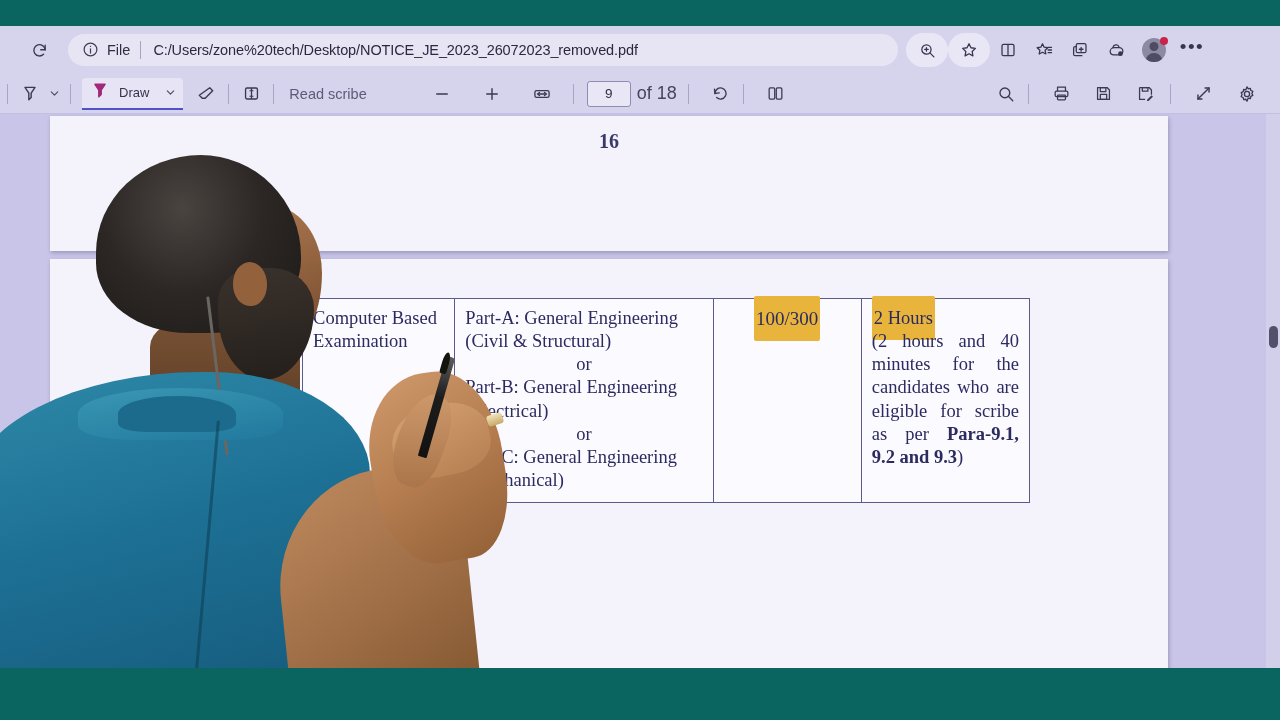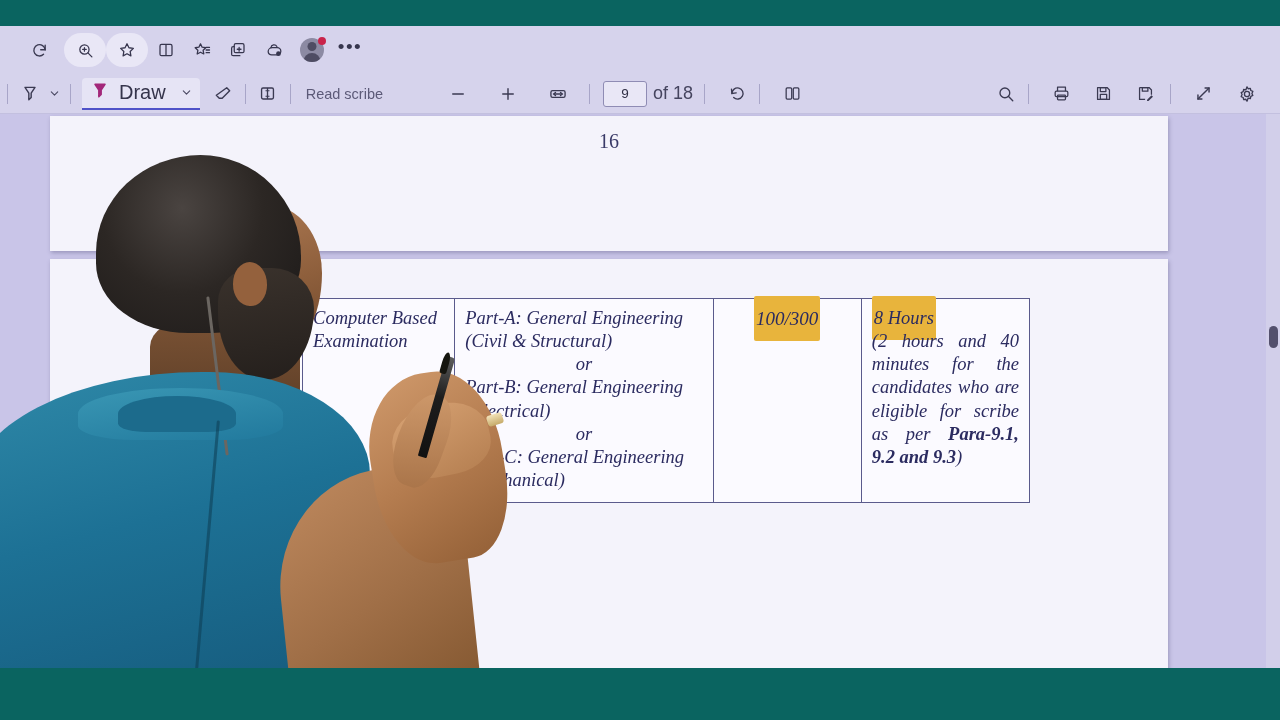--- a/index.html
+++ b/index.html
@@ -181,21 +181,21 @@
   .tb-draw {
     height: 32px;
     display: flex; align-items: center;
     background: #e6e4f5;
     border-radius: 4px 4px 0 0;
     border-bottom: 2.5px solid #4f52c8;
     padding: 0 4px 0 8px;
     margin-left: 4px;
   }
   .tb-draw .label {
-    font-size: 20px;
+    font-size: 13px;
     color: #35344b;
     margin: 0 12px 0 9px;
   }
   .tb-text {
     font-size: 14.5px;
     color: #5c5a78;
     padding: 0 8px;
   }
   .pagebox {
     width: 44px; height: 26px;
@@ -223,20 +223,21 @@
     background: #c9c5e8;
     overflow: hidden;
     z-index: 10;
   }
   .page {
     position: absolute;
     left: 50px;
     width: 1118px;
     background: #f4f3fb;
     box-shadow: 1px 2px 4px rgba(70,65,110,0.35);
+    font-weight: bold;
   }
   .page-a { top: 2px; height: 135px; }
   .page-b { top: 145px; height: 540px; }
 
   .page-num {
     position: absolute;
     left: 0; right: 0;
     top: 14px;
     text-align: center;
     font-family: "Liberation Serif", serif;
@@ -255,21 +256,20 @@
     background: #fbfaff;
     font-family: "Liberation Serif", serif;
     color: #2b2b60;
   }
   .doc-table td {
     border: 1.6px solid #5a5a8c;
     vertical-align: top;
     padding: 8px 10px 10px 10px;
     font-size: 18.5px;
     line-height: 1.25;
-    font-style: italic;
   }
   .col-paper  { width: 52px; text-align: center; padding-left:4px; padding-right:4px;}
   .col-mode   { width: 152px; }
   .col-subj   { width: 258px; }
   .col-marks  { width: 148px; vertical-align: middle; text-align: center; }
   .col-dur    { width: 168px; }
 
   .hl {
     background: #e8b43c;
     padding: 12px 2px;
@@ -484,21 +484,21 @@
           <span>Part-A: General Engineering (Civil &amp; Structural)</span>
           <span class="center-or">or</span>
           <span>Part-B: General Engineering (Electrical)</span>
           <span class="center-or">or</span>
           <span>Part-C: General Engineering (Mechanical)</span>
         </td>
         <td class="col-marks marks-cell">
           <span class="hl">100/300</span>
         </td>
         <td class="col-dur">
-          <span class="hl">8 Hours</span>
+          <span class="hl">2 Hours</span>
           <div class="dur-just">
             <span>(2 hours and 40 minutes for the candidates who are eligible for scribe as per </span><b>Para-9.1, 9.2 and 9.3</b><span>)</span>
           </div>
         </td>
       </tr>
     </tbody>
       </table>
 
     <div class="ink-underline"></div>
 
@@ -530,20 +530,32 @@
   <div class="chrome">
     <div class="chrome-inner">
 
       <div class="nav-btn">
         <svg width="17" height="17" viewBox="0 0 24 24" fill="none" stroke="currentColor" stroke-width="1.9" stroke-linecap="round">
           <path d="M20 11a8 8 0 1 0-2.3 6.4"></path>
           <path d="M20 4.5V11h-6.3"></path>
         </svg>
       </div>
 
+      <div class="omnibox">
+        <span class="omni-info">
+          <svg width="17" height="17" viewBox="0 0 24 24" fill="none" stroke="currentColor" stroke-width="1.7">
+            <circle cx="12" cy="12" r="9"></circle>
+            <path d="M12 11v6" stroke-linecap="round"></path>
+            <circle cx="12" cy="7.6" r="0.9" fill="currentColor" stroke="none"></circle>
+          </svg>
+        </span>
+        <span class="omni-scheme">File</span>
+        <span class="omni-sep"></span>
+        <span class="omni-url">C:/Users/zone%20tech/Desktop/NOTICE_JE_2023_26072023_removed.pdf</span>
+      </div>
 
       <div class="chrome-right">
 
         <div class="cr-icon pill">
           <svg width="17" height="17" viewBox="0 0 24 24" fill="none" stroke="currentColor" stroke-width="1.8" stroke-linecap="round">
             <circle cx="10.5" cy="10.5" r="6.5"></circle>
             <path d="M15.4 15.4 21 21"></path>
             <path d="M8 10.5h5M10.5 8v5"></path>
           </svg>
         </div>

